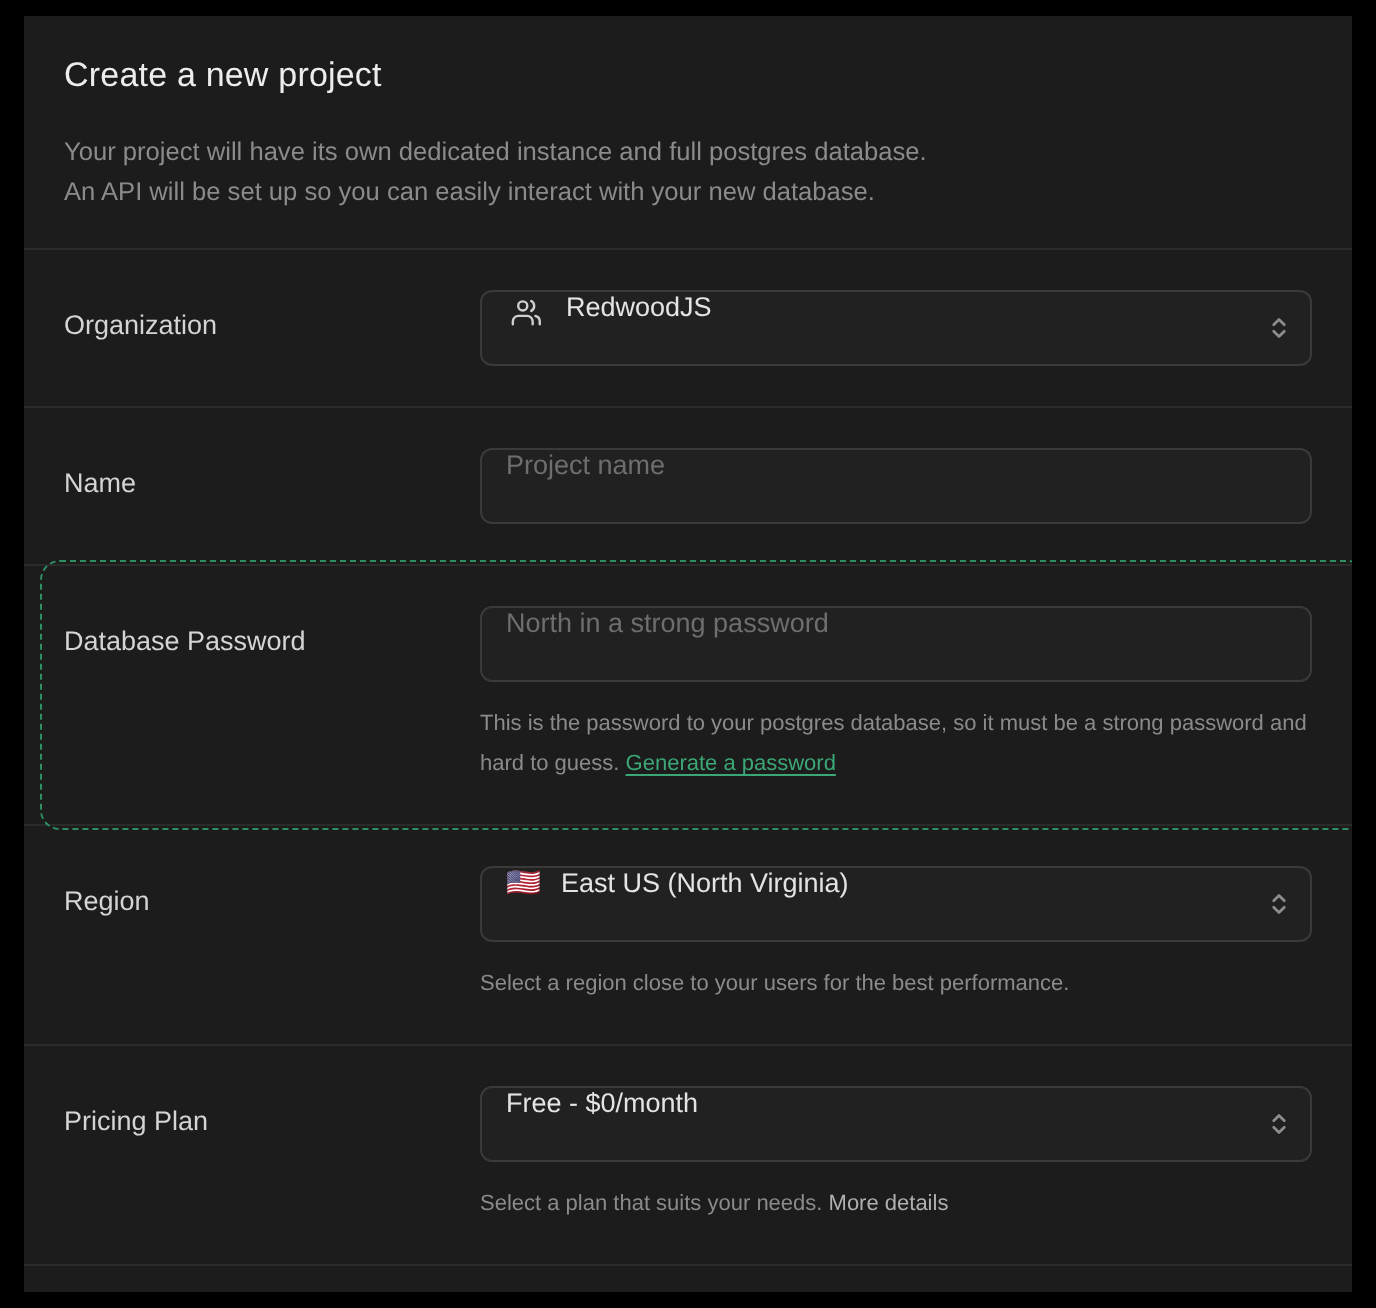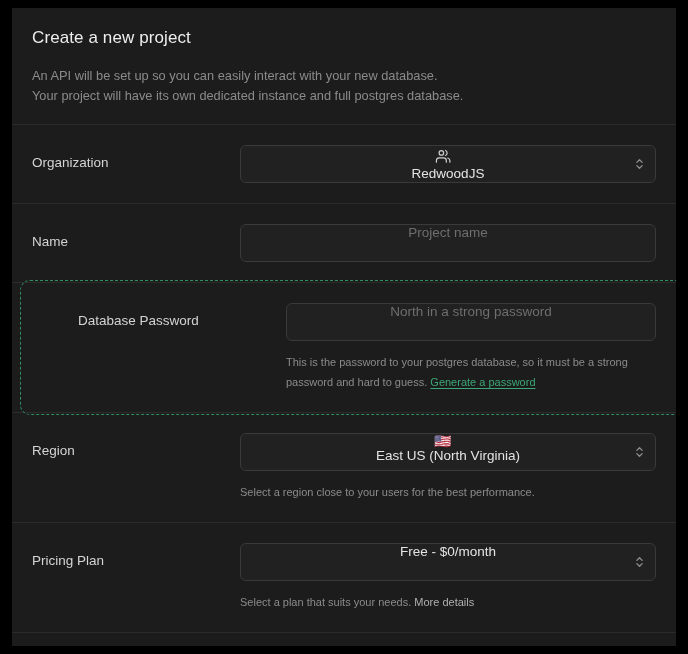--- a/index.html
+++ b/index.html
@@ -73,25 +73,23 @@
   
   .control {
     position: relative;
     width: 100%;
     height: 38px;
     background: #212121;
     border: 1px solid #3a3a3a;
     border-radius: 6px;
     box-sizing: border-box;
     display: flex;
-    align-items: center;
     padding: 0 12px;
     font-size: 13.5px;
     color: #e4e4e4;
-    flex-direction: column;
   }
   .control .value {
     white-space: nowrap;
     overflow: hidden;
     text-overflow: ellipsis;
   }
   .control .placeholder {
     color: #6e6e6e;
   }
   .leading-icon {
@@ -136,21 +134,20 @@
   }
   .link-muted {
     color: #b0b0b0;
     text-underline-offset: 2px;
     cursor: pointer;
   }
 
   
   .highlight-wrap {
     position: relative;
-    padding-left: 46px;
   }
   .highlight-box {
     position: absolute;
     left: 8px;
     right: -8px;
     top: -3px;
     bottom: -3px;
     border: 1.6px dashed #2f8f63;
     border-radius: 10px;
     pointer-events: none;
@@ -165,22 +162,22 @@
   }
   .footer-spacer { flex: 1 1 auto; }
 </style>
 </head>
 <body>
 
 <div class="panel">
 
   <div class="header">
     <div class="title">Create a new project</div>
+    <div class="subtitle-line">Your project will have its own dedicated instance and full postgres database.</div>
     <div class="subtitle-line">An API will be set up so you can easily interact with your new database.</div>
-    <div class="subtitle-line">Your project will have its own dedicated instance and full postgres database.</div>
   </div>
 
   <div class="divider"></div>
 
   <div class="row">
     <div class="row-label">Organization</div>
     <div class="row-field">
       <div class="control">
         <span class="leading-icon">
           <svg width="17" height="17" viewBox="0 0 24 24" fill="none" stroke="#cfcfcf" stroke-width="1.7" stroke-linecap="round" stroke-linejoin="round">

